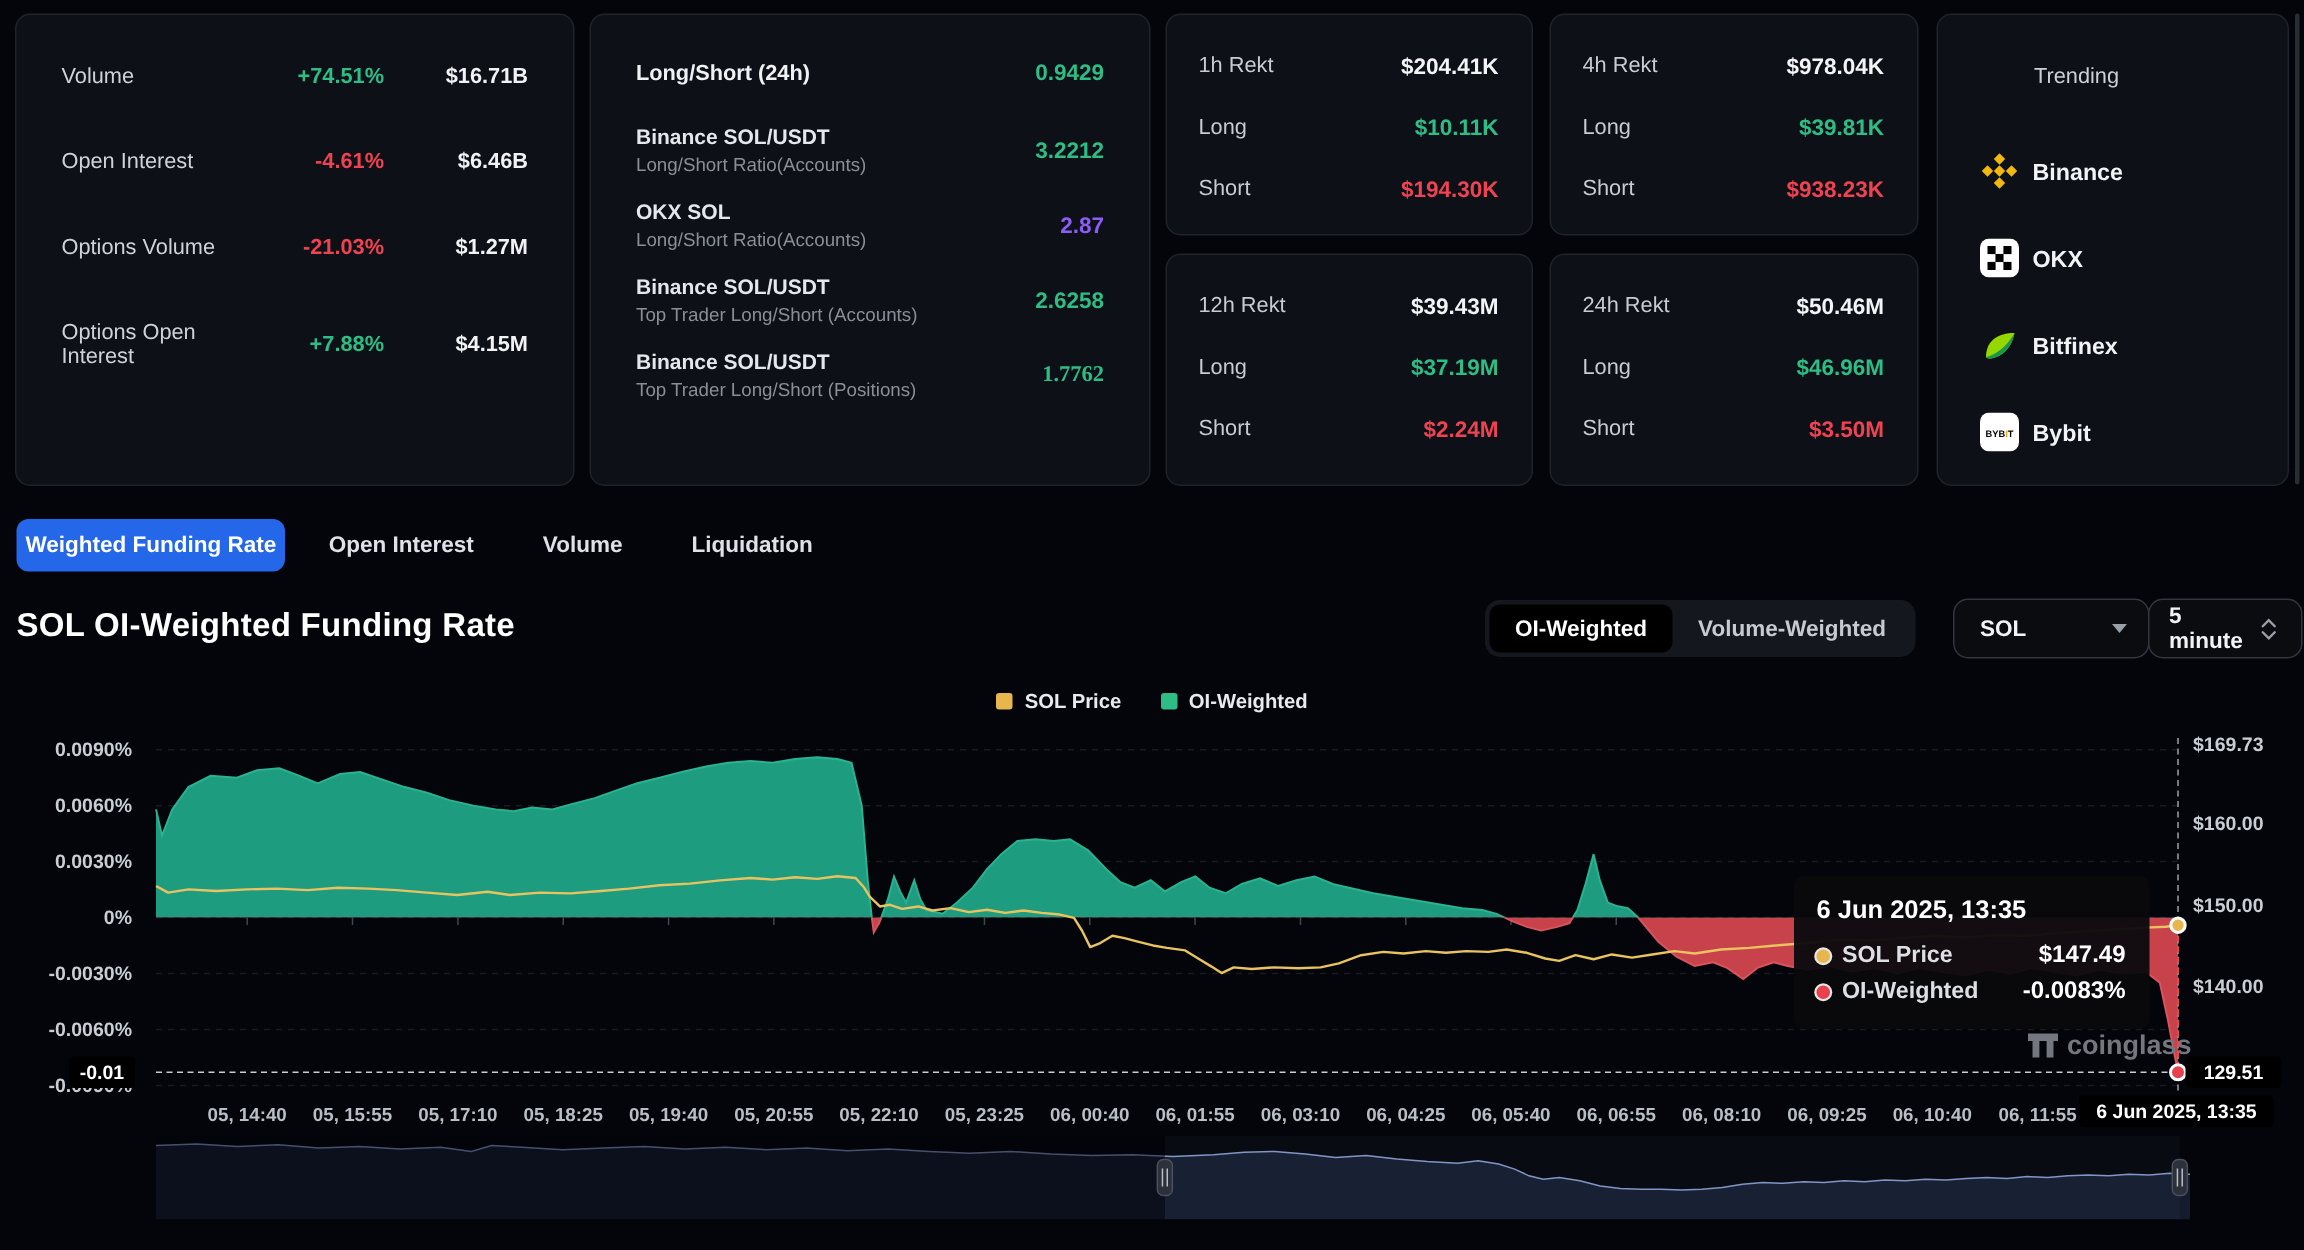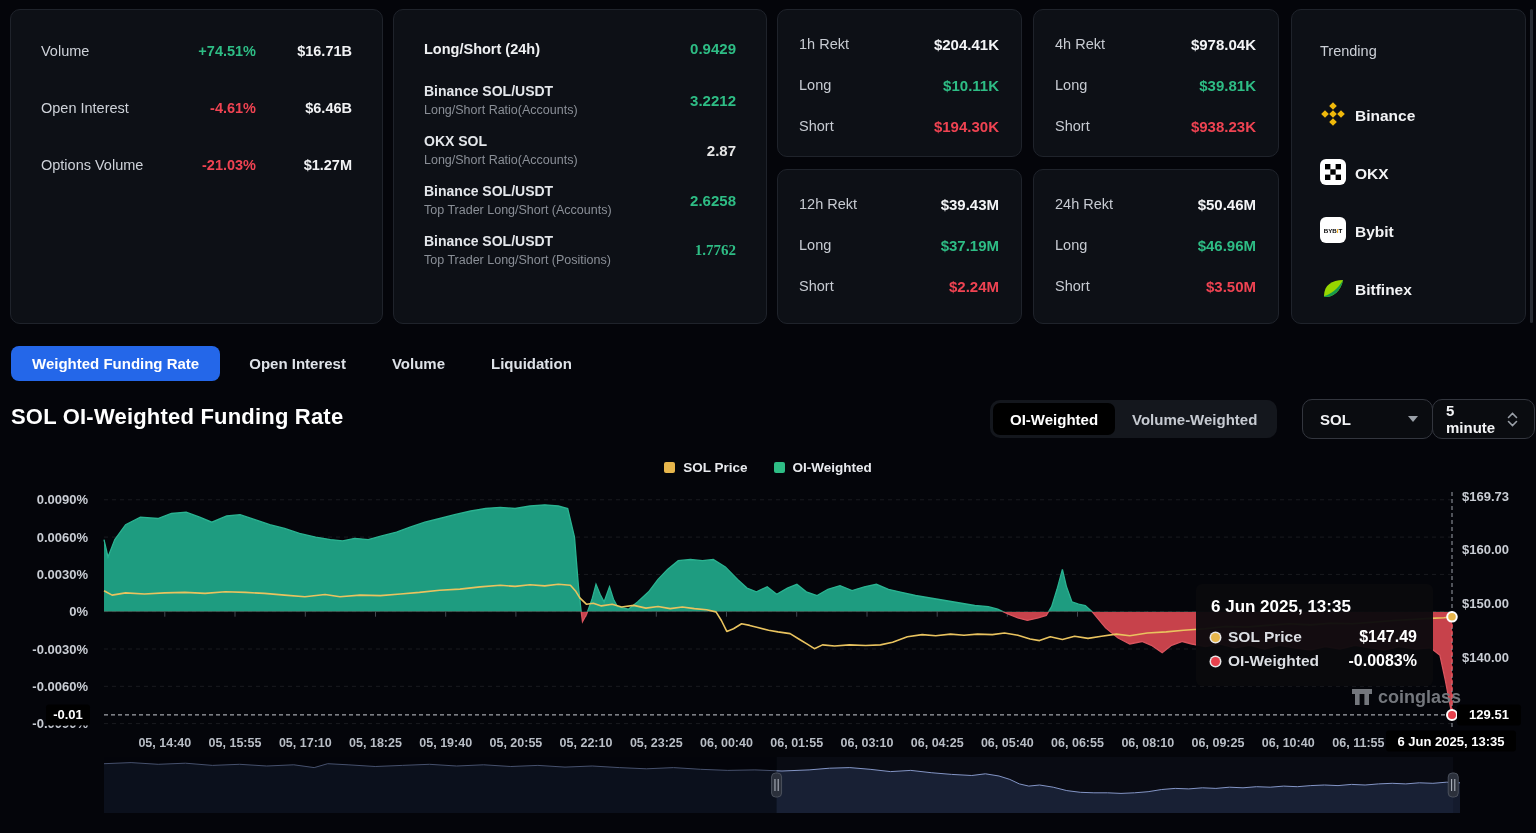--- a/index.html
+++ b/index.html
@@ -21,26 +21,26 @@
   .ratio-title{font-size:14px;font-weight:600;color:#e4e7eb;}
   .ratio-sub{font-size:12.5px;color:#8a8f97;margin-top:4px;}
   .ratio-value{margin-left:auto;font-weight:700;font-size:15px;}
   
   .rekt-card{padding:26px 22px 0 21px;}
   .rekt-row{display:flex;margin-bottom:24px;font-size:14.5px;}
   .rekt-label{color:#c7cbd2;}
   .rekt-value{margin-left:auto;font-weight:700;font-size:15px;}
   
   #card-trending{left:1291px;top:9px;width:235px;height:315px;padding:33px 0 0 28px;}
-  .trending-title{font-size:14.5px;color:#ccd0d7;margin-bottom:44px;}
+  .trending-title{font-size:14.5px;color:#ccd0d7;margin-bottom:44px;margin-left:36px;}
   .trending-item{display:flex;align-items:center;gap:9px;height:26px;margin-bottom:32px;cursor:pointer;}
   .trending-name{font-size:15.5px;font-weight:700;color:#f2f3f5;}
   
   #tabs{position:absolute;left:11px;top:346px;height:35px;display:flex;align-items:center;}
-  .tab-pill{height:35px;display:flex;align-items:center;padding:0 21px;border-radius:8px;
+  .tab-pill{height:35px;display:flex;align-items:center;padding:0 6px;border-radius:8px;
             font-size:15px;font-weight:700;color:#fff;cursor:pointer;}
   .tab{margin-left:46px;font-size:15px;font-weight:700;color:#dee2e8;cursor:pointer;}
   .tab.first{margin-left:29px;}
   
   #page-title{position:absolute;left:11px;top:404px;font-size:22px;font-weight:800;letter-spacing:.2px;}
   
   #toggle{position:absolute;left:990px;top:400px;height:38px;background:#14171d;border-radius:10px;
           display:flex;align-items:center;padding:3px;box-sizing:border-box;}
   .toggle-seg{height:32px;display:flex;align-items:center;padding:0 17px;border-radius:7px;
               font-size:15px;font-weight:600;color:#c6cad1;cursor:pointer;}
@@ -86,41 +86,46 @@
       <div class="stat-row">
         <span class="stat-label">Open Interest</span>
         <span class="stat-change" style="color: rgb(239, 67, 82);">-4.61%</span>
         <span class="stat-value">$6.46B</span>
       </div>
       <div class="stat-row">
         <span class="stat-label">Options Volume</span>
         <span class="stat-change" style="color: rgb(239, 67, 82);">-21.03%</span>
         <span class="stat-value">$1.27M</span>
       </div>
+      <div class="stat-row">
+        <span class="stat-label">Options Open Interest</span>
+        <span class="stat-change" style="color: rgb(46, 189, 133);">+7.88%</span>
+        <span class="stat-value">$4.15M</span>
+      </div>
     </div>
 
   <div class="card" id="card-ratios">
     <div class="ratio-header">
       <span class="ratio-header-label">Long/Short (24h)</span>
       <span class="ratio-header-value" style="color: rgb(46, 189, 133);">0.9429</span>
     </div>
     <div id="ratio-rows">
         <div class="ratio-row">
           <div>
             <div class="ratio-title">Binance SOL/USDT</div>
             <div class="ratio-sub">Long/Short Ratio(Accounts)</div>
           </div>
           <span class="ratio-value" style="color: rgb(46, 189, 133);">3.2212</span>
         </div>
         <div class="ratio-row">
           <div>
             <div class="ratio-title">OKX SOL</div>
             <div class="ratio-sub">Long/Short Ratio(Accounts)</div>
           </div>
-          <span class="ratio-value" style="color: #e5e5e5;">2.87</span>
+          <span class="ratio-value" style="color: #8b5cf6;">2.87</span>
         </div>
         <div class="ratio-row">
           <div>
             <div class="ratio-title">Binance SOL/USDT</div>
             <div class="ratio-sub">Top Trader Long/Short (Accounts)</div>
           </div>
           <span class="ratio-value" style="color: rgb(46, 189, 133);">2.6258</span>
         </div>
         <div class="ratio-row">
           <div>
@@ -151,31 +156,31 @@
               <rect x="5" y="5" width="5.4" height="5.4" fill="#000"></rect>
               <rect x="15.6" y="5" width="5.4" height="5.4" fill="#000"></rect>
               <rect x="10.3" y="10.3" width="5.4" height="5.4" fill="#000"></rect>
               <rect x="5" y="15.6" width="5.4" height="5.4" fill="#000"></rect>
               <rect x="15.6" y="15.6" width="5.4" height="5.4" fill="#000"></rect>
             </svg></span>
           <span class="trending-name">OKX</span>
         </div>
         <div class="trending-item">
           <span><svg width="26" height="26" viewBox="0 0 26 26">
+              <path d="M4 21 C4 10 12 5 23 5 C21 16 13 22 6 22 C5 22 4 21.5 4 21 Z" fill="#97d700"></path>
+              <path d="M4 21 C10 20 18 14 23 5 C21 16 13 22 6 22 C5 22 4 21.5 4 21 Z" fill="#16994d"></path>
+            </svg></span>
+          <span class="trending-name">Bitfinex</span>
+        </div>
+        <div class="trending-item">
+          <span><svg width="26" height="26" viewBox="0 0 26 26">
               <rect width="26" height="26" rx="6" fill="#fff"></rect>
               <text x="13" y="16.2" text-anchor="middle" font-size="6.2" font-weight="800" fill="#000" font-family="Liberation Sans,sans-serif">BYB<tspan fill="#f7a600">I</tspan>T</text>
             </svg></span>
           <span class="trending-name">Bybit</span>
-        </div>
-        <div class="trending-item">
-          <span><svg width="26" height="26" viewBox="0 0 26 26">
-              <path d="M4 21 C4 10 12 5 23 5 C21 16 13 22 6 22 C5 22 4 21.5 4 21 Z" fill="#97d700"></path>
-              <path d="M4 21 C10 20 18 14 23 5 C21 16 13 22 6 22 C5 22 4 21.5 4 21 Z" fill="#16994d"></path>
-            </svg></span>
-          <span class="trending-name">Bitfinex</span>
         </div>
       </div>
   </div>
 
   <div id="tabs">
       <div class="tab-pill" style="background: rgb(36, 103, 233);">Weighted Funding Rate</div>
       <div class="tab first">Open Interest</div>
       <div class="tab">Volume</div>
       <div class="tab">Liquidation</div>
     </div>

